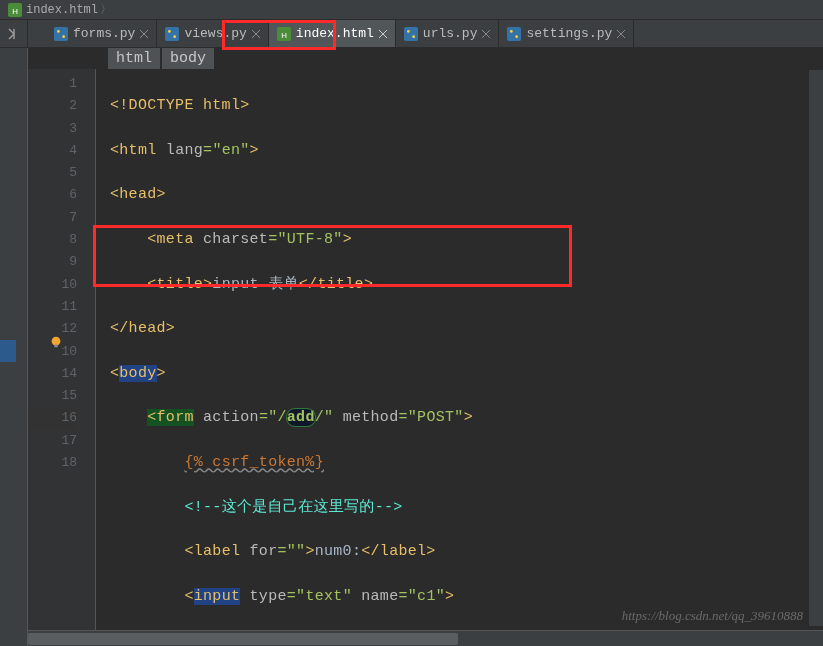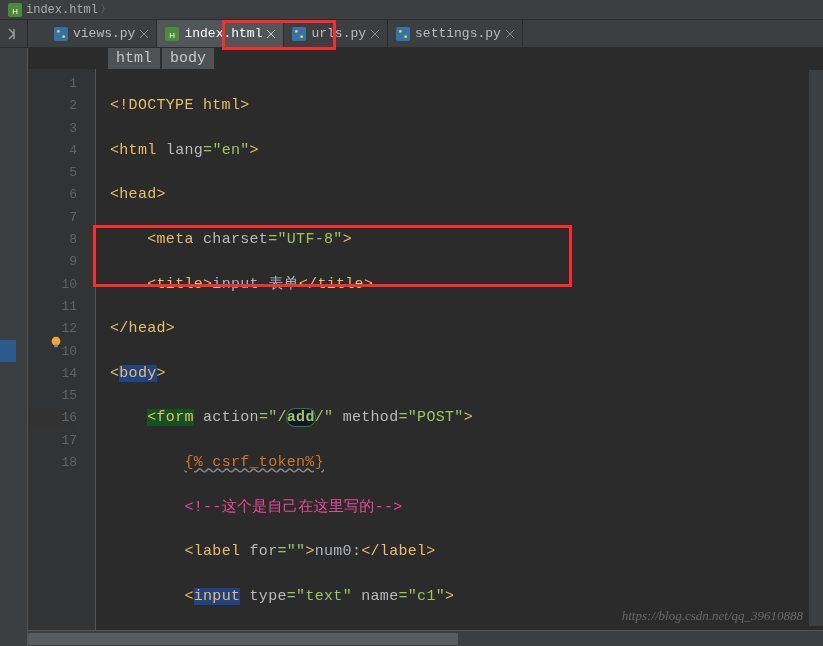--- a/index.html
+++ b/index.html
@@ -126,21 +126,21 @@
     height: 22.3px;
     position: relative;
   }
   .gutter .ln.current { background: #323232; }
 
   
   .kw { color: #e8bf6a; }          
   .attr { color: #bababa; }        
   .str { color: #a5c261; }         
   .txt { color: #a9b7c6; }
-  .cm { color: #ec4899; }          
+  .cm { color: #5eead4; }          
   .tpl { color: #cc7832; font-weight:500;}
   .hl { background: #214283; }
   .hlbox { background:#0f172a; color:#a5c261; outline:1px solid #2f7a3a; border-radius:8px;font-weight:bold;}
   .sel { background:#155221; }
   .lightbulb {
     position:absolute; left:49px; top:335px;
     width:14px; height:14px;
   }
   .red-box-tab {
     position:absolute; top:20px; left:222px; width:114px; height:30px;
@@ -185,20 +185,31 @@
 </div>
 
 <div class="tabs-row">
   <div class="proj-tool">
     <svg width="14" height="14">
         <path d="M2 12 L7 7 L2 2 M7 12 L7 2" stroke="#999" fill="none" stroke-width="1.5"></path>
       </svg>
   </div>
   <div class="tab-spacer"></div>
 
+  <div class="tab">
+    <svg class="icon-py" viewBox="0 0 16 16">
+        <rect width="16" height="16" fill="#3572a5" rx="2"></rect>
+        <circle cx="5" cy="5" r="1.5" fill="#ffd43b"></circle>
+        <circle cx="11" cy="11" r="1.5" fill="#ffd43b"></circle>
+      </svg>
+    <span>forms.py</span>
+    <svg class="close" viewBox="0 0 8 8">
+        <path d="M0 0L8 8M8 0L0 8" stroke="#888"></path>
+      </svg>
+  </div>
   <div class="tab">
     <svg class="icon-py" viewBox="0 0 16 16">
         <rect width="16" height="16" fill="#3572a5" rx="2"></rect>
         <circle cx="5" cy="5" r="1.5" fill="#ffd43b"></circle>
         <circle cx="11" cy="11" r="1.5" fill="#ffd43b"></circle>
       </svg>
     <span>views.py</span>
     <svg class="close" viewBox="0 0 8 8">
         <path d="M0 0L8 8M8 0L0 8" stroke="#888"></path>
       </svg>

